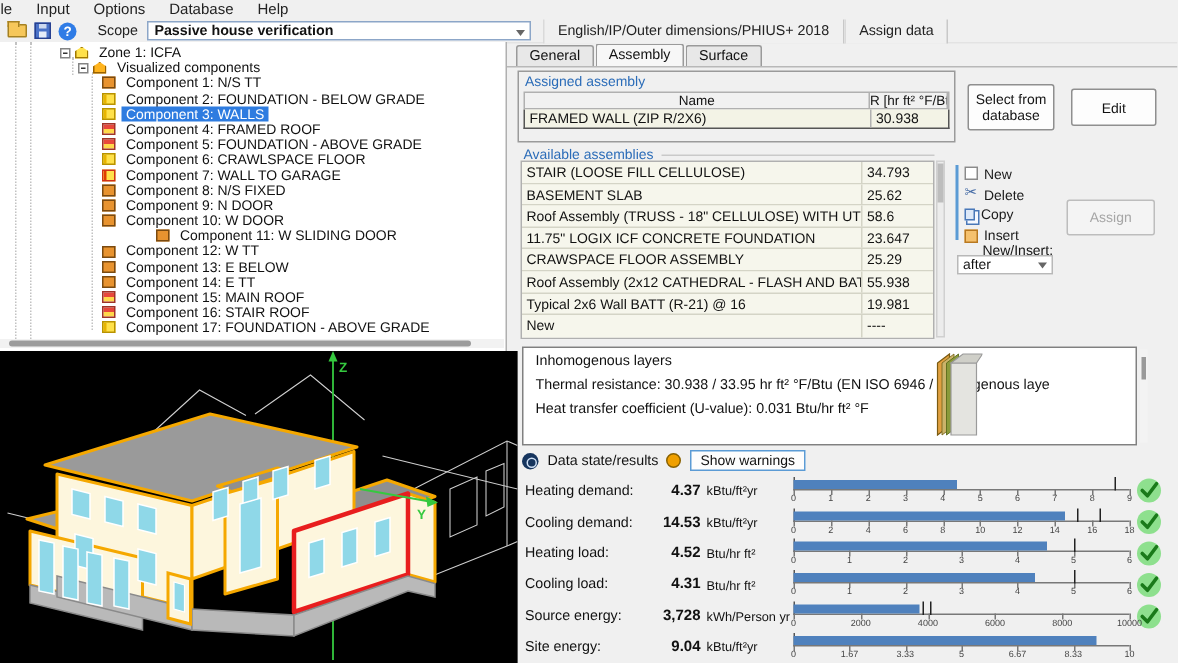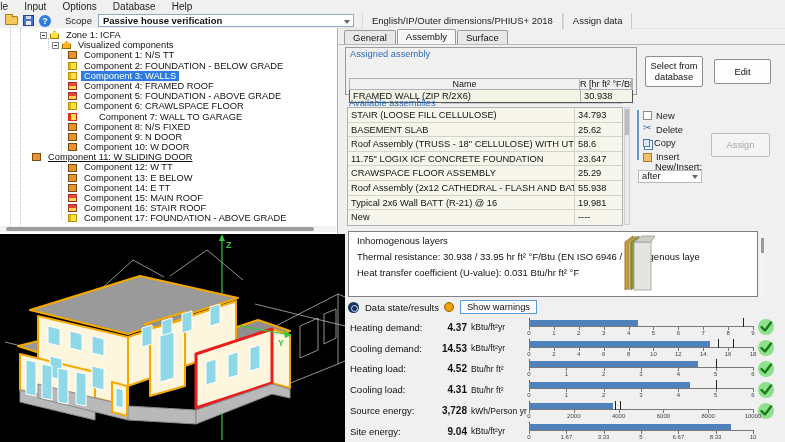--- a/index.html
+++ b/index.html
@@ -50,21 +50,21 @@
 
   
   #tabs { position:absolute; left:344px; top:30px; height:14px; display:flex; }
   .tab { height:14px; line-height:13px; padding:0 8px; font-size:9.5px; border:1px solid #9a9a9a; border-bottom:none; background:#e8e8e8; margin-right:1px; border-radius:2px 2px 0 0; }
   .tab.active { background:#f7f7f7; position:relative; top:-1px; height:15px; }
   #tab-sep { position:absolute; left:338px; top:44px; width:447px; height:1px; background:#b8b8b8; }
 
   
   #assigned-box { position:absolute; left:345px; top:47px; width:292px; height:48px; border:1px solid #9a9a9a; background:#f0f0f0; }
   .box-caption { color:#2b6cb8; font-size:9.3px; padding:1px 4px; }
-  #assigned-table { position:absolute; left:3px; top:30px; right:3px; }
+  #assigned-table { position:absolute; left:3px; top:13px; right:3px; }
   .tbl-head { display:flex; height:12px; background:#f1f1f1; border:1px solid #b0b0b0; }
   .tbl-head > div { font-size:9px; text-align:center; line-height:11px; border-right:1px solid #b0b0b0; overflow:hidden; white-space:nowrap; }
   .col-name { flex:1; }
   .col-r { width:52px; flex:none; }
   .tbl-row { display:flex; height:13px; background:#f3f3e6; border:1px solid #555; border-top:none; }
   .tbl-row > div { font-size:9.3px; line-height:12px; padding:0 3px; white-space:nowrap; overflow:hidden; }
   .tbl-row .col-r { border-left:1px solid #b0b0b0; }
 
   
   #avail-caption { position:absolute; left:349px; top:98px; width:274px; display:flex; align-items:center; color:#2b6cb8; font-size:9.3px; }
@@ -183,37 +183,37 @@
           <span class="tree-label">Component 4: FRAMED ROOF</span>
         </div>
         <div class="tree-row" style="padding-left: 68px;">
           <span class="t-icon t-roof"></span>
           <span class="tree-label">Component 5: FOUNDATION - ABOVE GRADE</span>
         </div>
         <div class="tree-row" style="padding-left: 68px;">
           <span class="t-icon t-wall"></span>
           <span class="tree-label">Component 6: CRAWLSPACE FLOOR</span>
         </div>
-        <div class="tree-row" style="padding-left: 68px; gap: 15px;">
+        <div class="tree-row" style="padding-left: 68px;">
           <span class="t-icon t-wallred"></span>
           <span class="tree-label">Component 7: WALL TO GARAGE</span>
         </div>
         <div class="tree-row" style="padding-left: 68px;">
           <span class="t-icon t-window"></span>
           <span class="tree-label">Component 8: N/S FIXED</span>
         </div>
         <div class="tree-row" style="padding-left: 68px;">
           <span class="t-icon t-window"></span>
           <span class="tree-label">Component 9: N DOOR</span>
         </div>
         <div class="tree-row" style="padding-left: 68px;">
           <span class="t-icon t-window"></span>
           <span class="tree-label">Component 10: W DOOR</span>
         </div>
-        <div class="tree-row" style="padding-left: 32px; text-decoration: underline;">
+        <div class="tree-row" style="padding-left: 104px;">
           <span class="t-icon t-window"></span>
           <span class="tree-label">Component 11: W SLIDING DOOR</span>
         </div>
         <div class="tree-row" style="padding-left: 68px;">
           <span class="t-icon t-window"></span>
           <span class="tree-label">Component 12: W  TT</span>
         </div>
         <div class="tree-row" style="padding-left: 68px;">
           <span class="t-icon t-window"></span>
           <span class="tree-label">Component 13: E BELOW</span>

